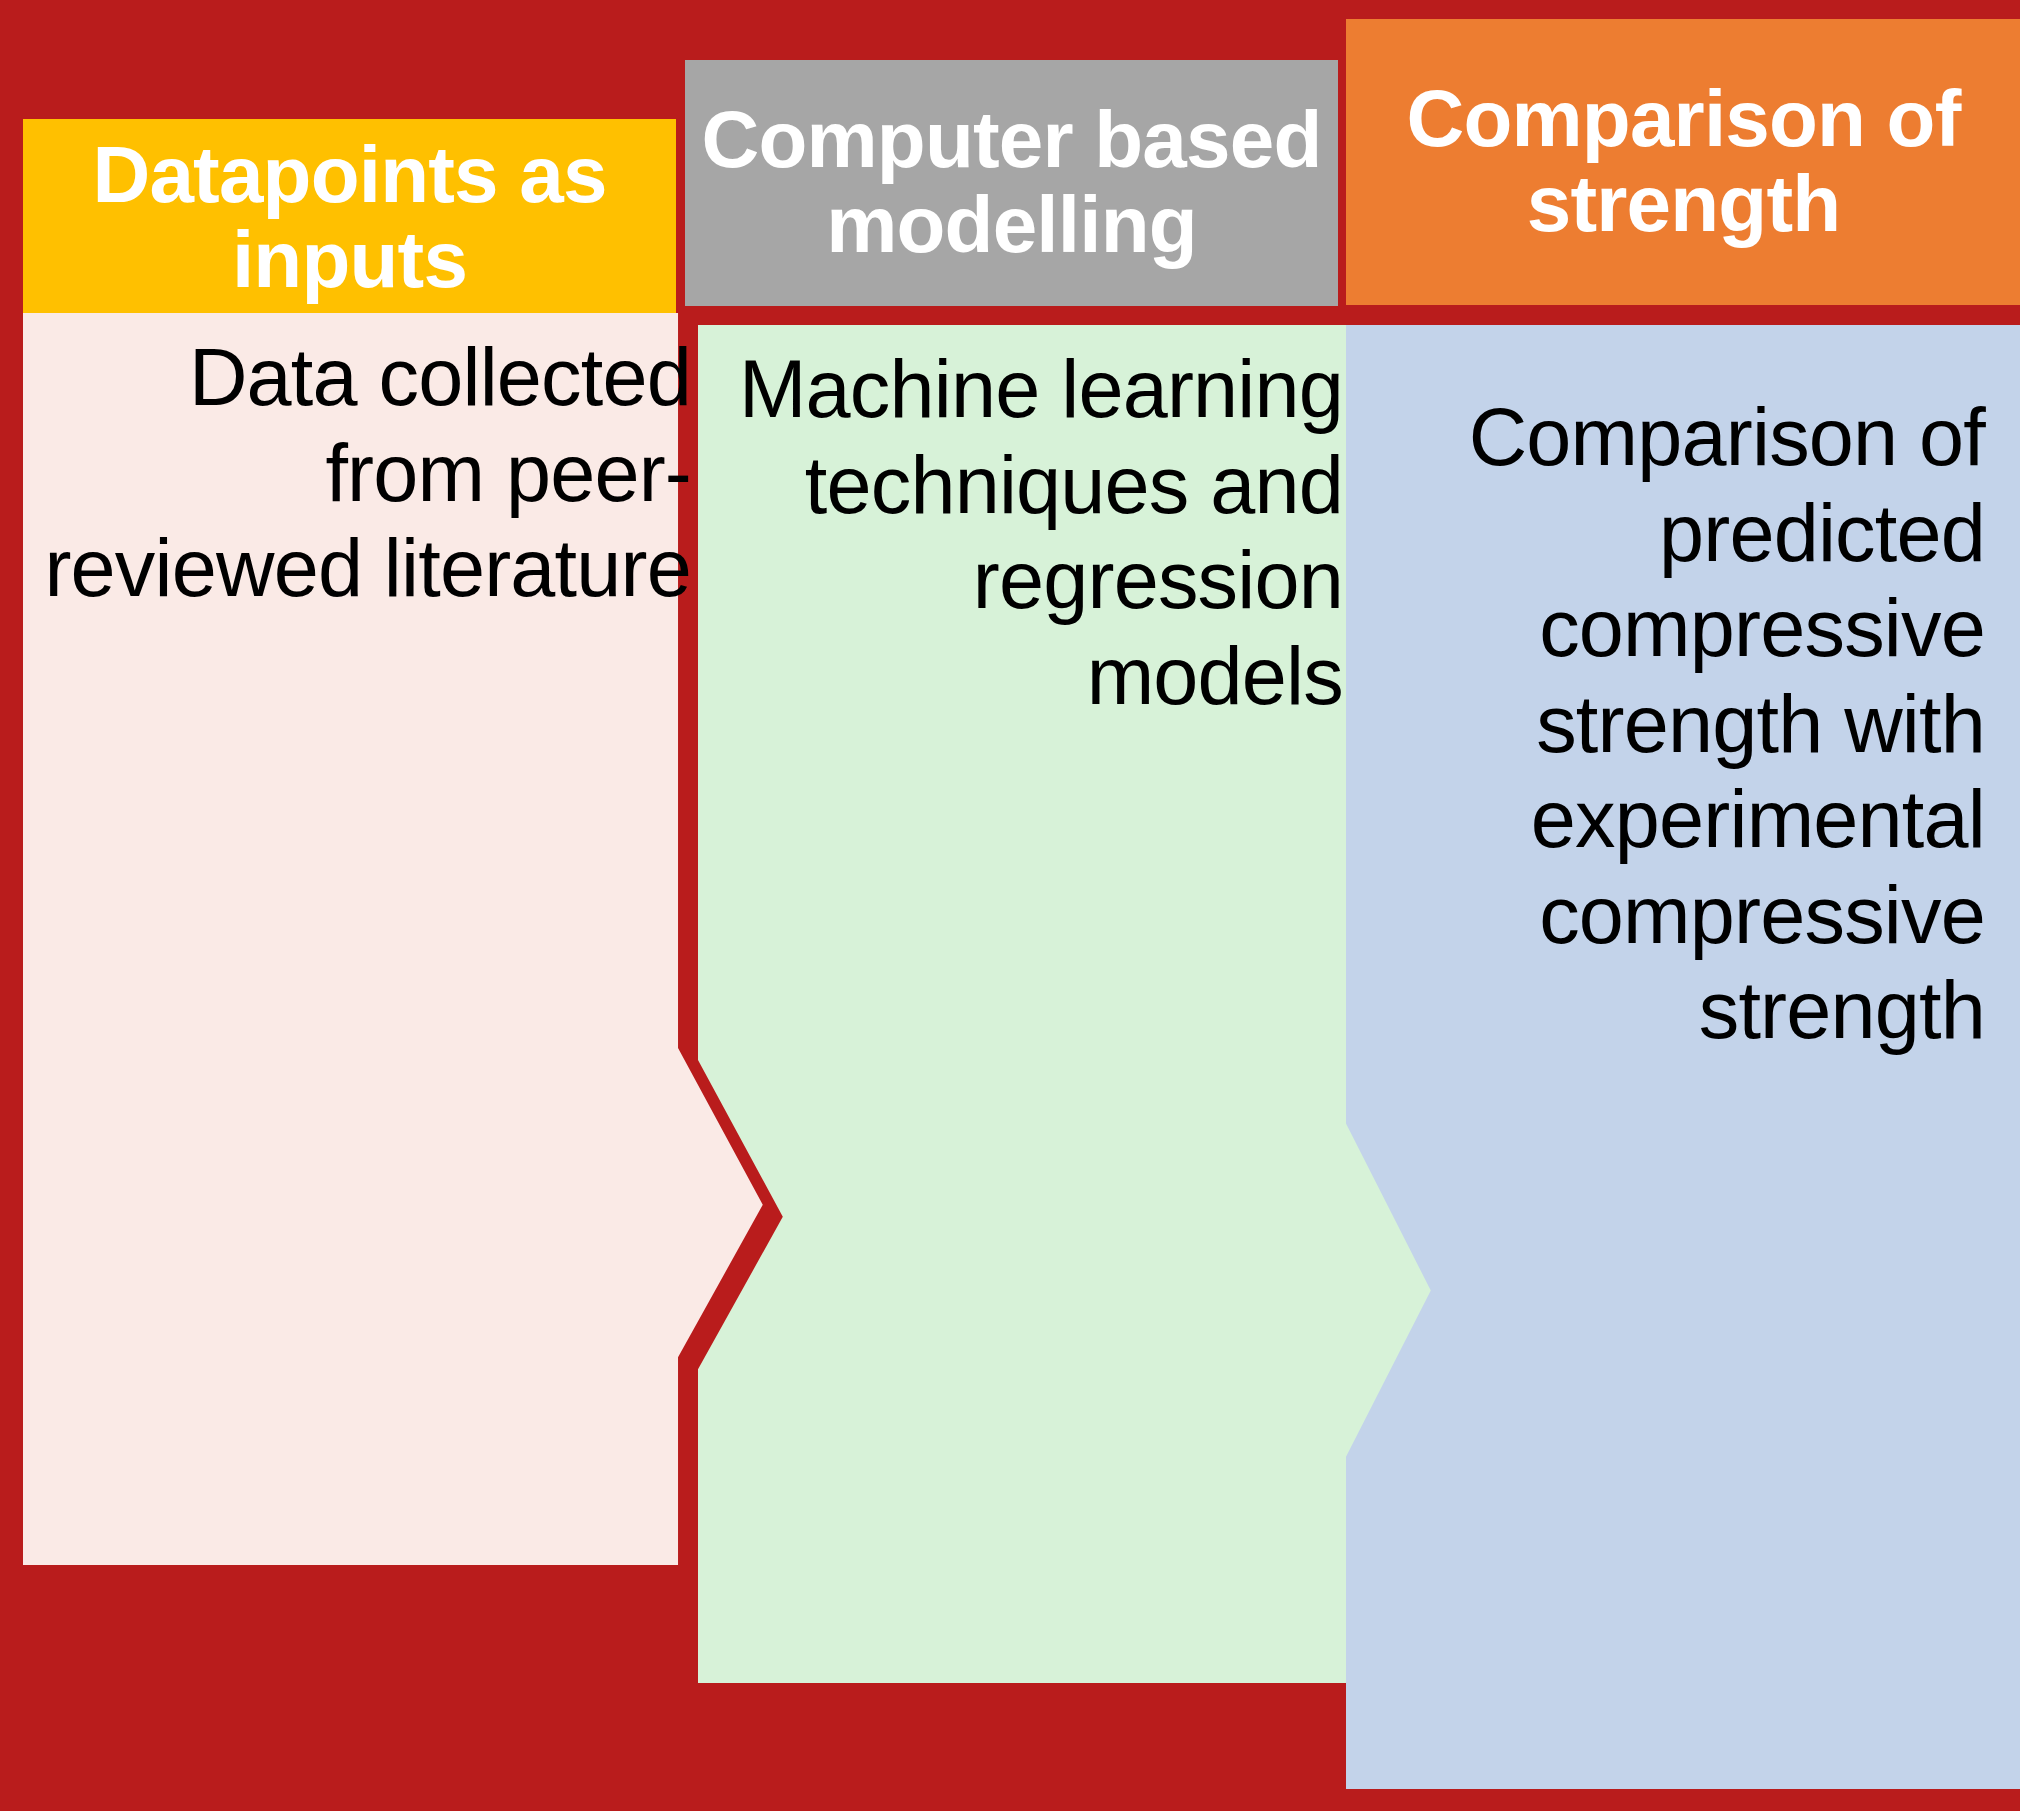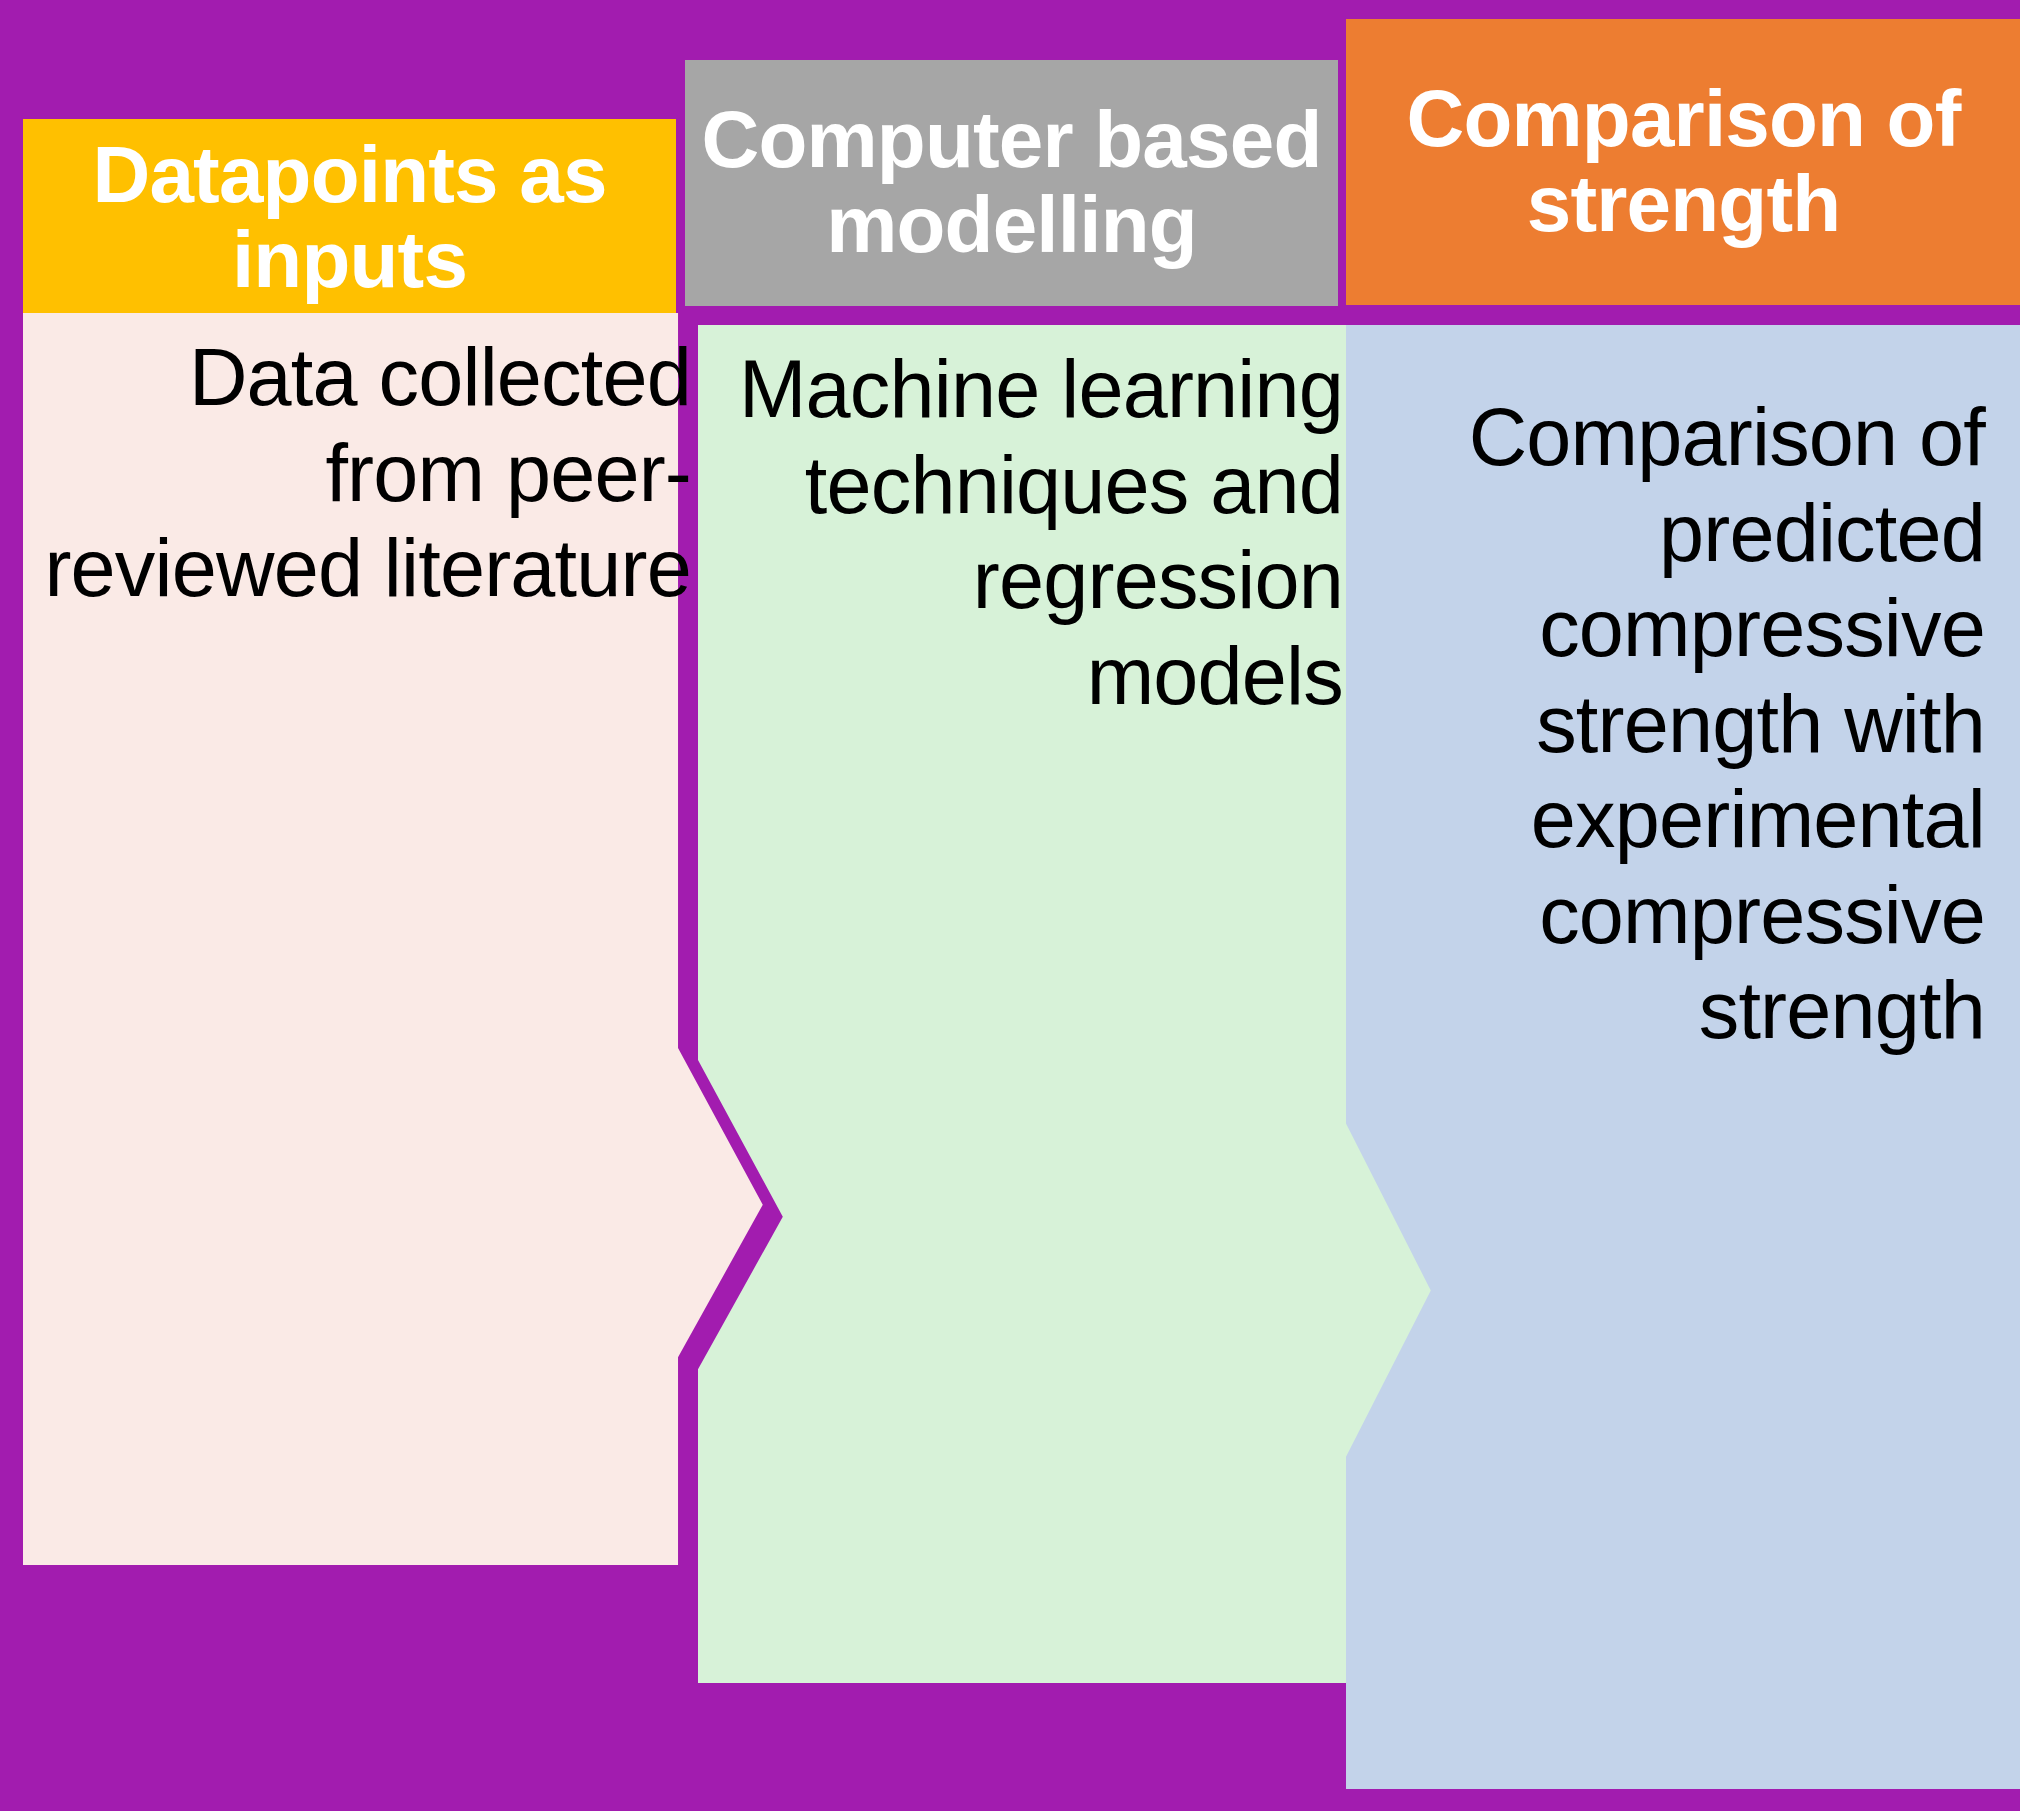--- a/index.html
+++ b/index.html
@@ -8,21 +8,21 @@
     padding: 0;
     background: #ffffff;
   }
   body {
     font-family: "Liberation Sans", sans-serif;
   }
   #stage {
     position: relative;
     width: 2021px;
     height: 1811px;
-    background: #a21caf;
+    background: #b91c1c;
     overflow: hidden;
   }
 
   
   .header-bar {
     position: absolute;
     display: flex;
     align-items: center;
     justify-content: center;
     text-align: center;

